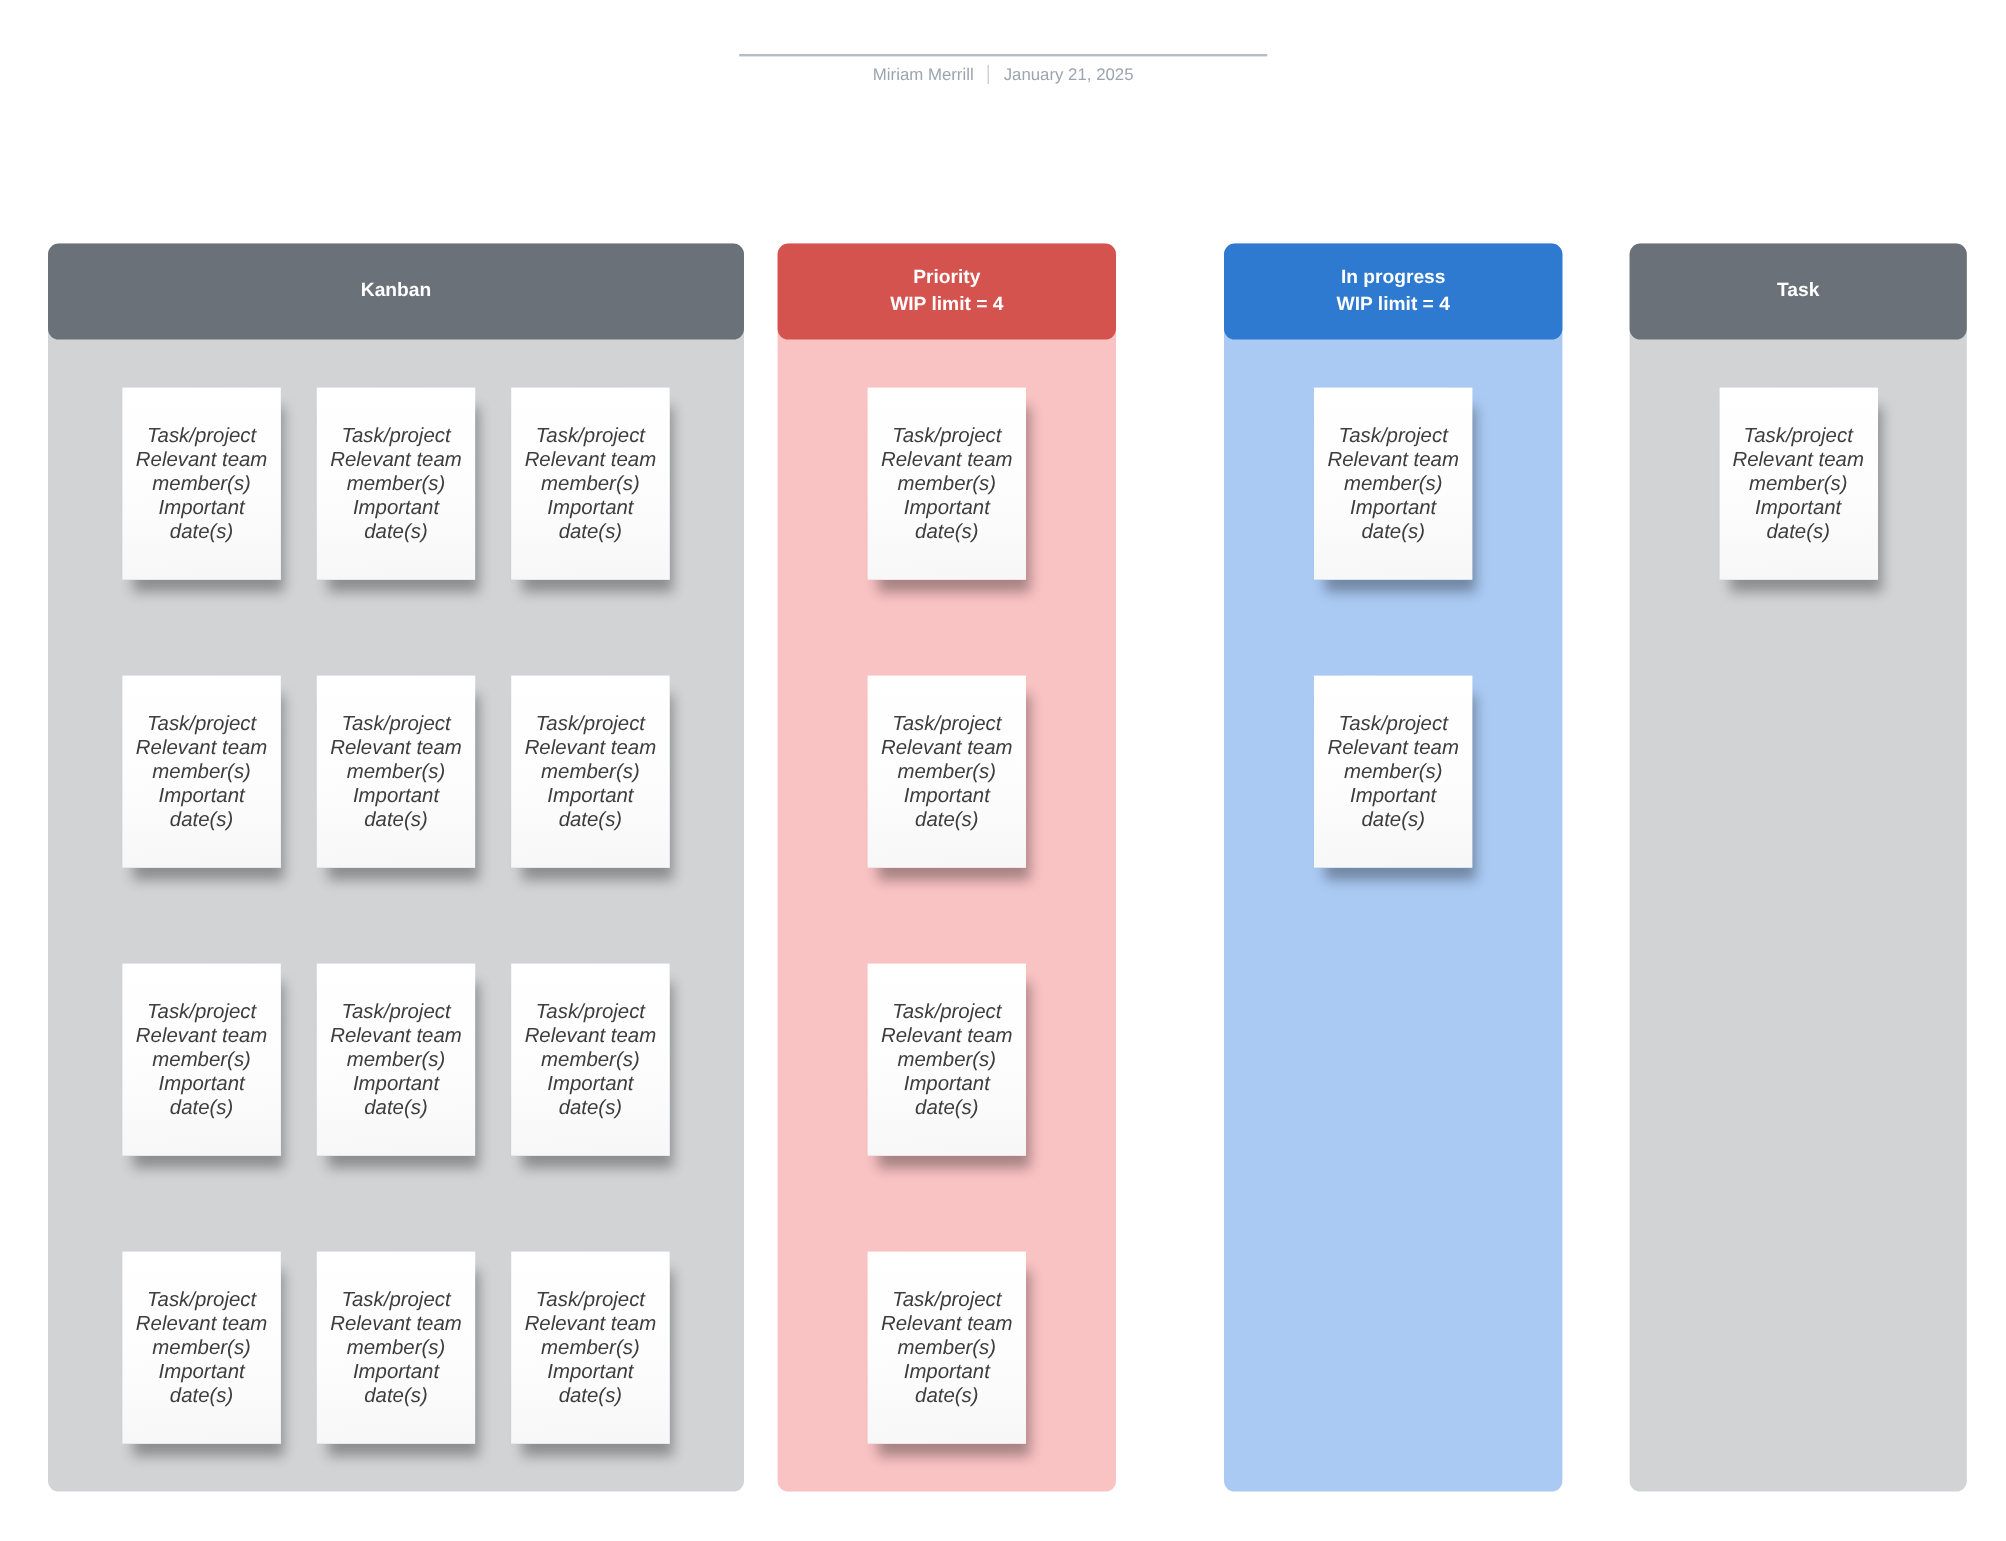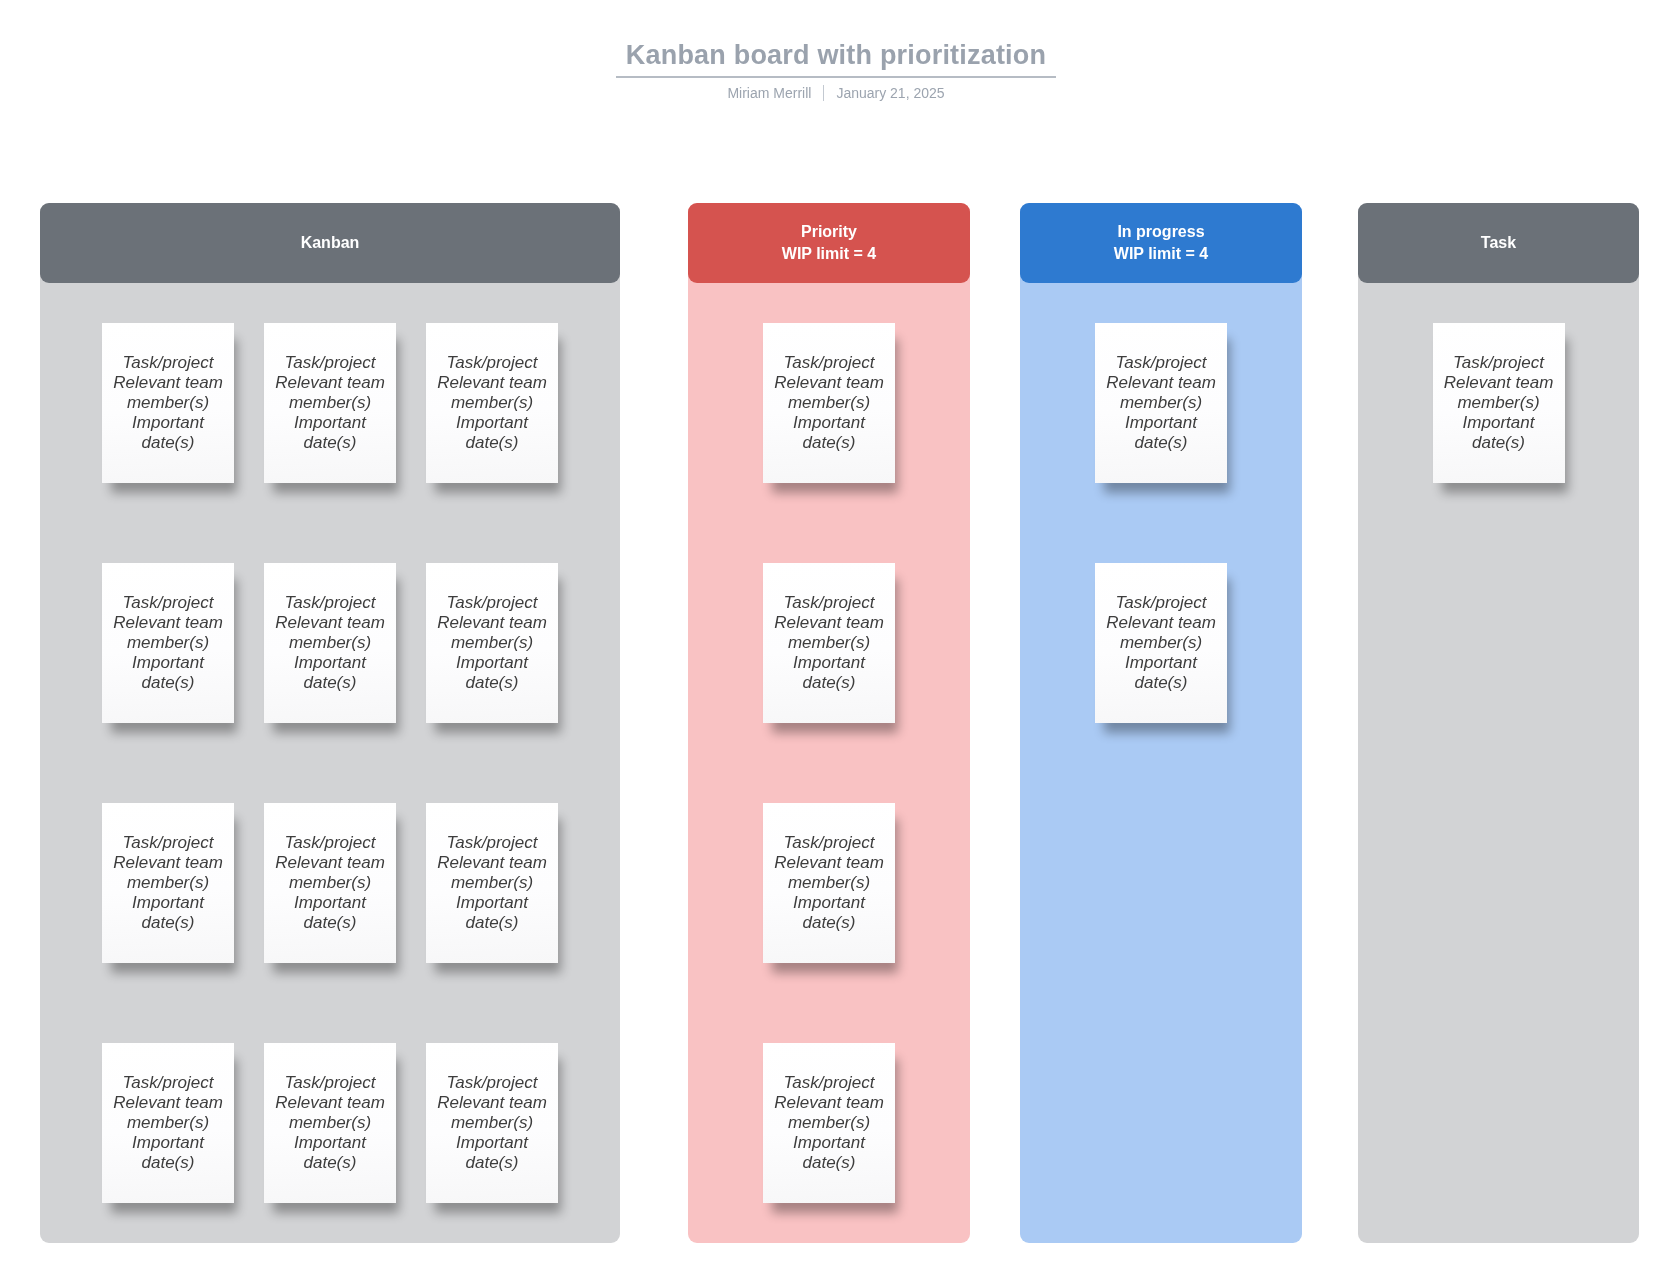--- a/index.html
+++ b/index.html
@@ -89,29 +89,28 @@
     justify-content: center;
     text-align: center;
     font-style: italic;
     font-size: 17px;
     line-height: 20px;
     color: #3d3d3d;
   }
 
   
   .col-0 { left: 40px;   width: 580px; }
-  .col-1 { left: 688px;  width: 282px; }
+  .col-1 { left: 648px;  width: 282px; }
   .col-2 { left: 1020px; width: 282px; }
   .col-3 { left: 1358px; width: 281px; }
 </style>
 </head>
 <body>
 
 <div class="title-wrap">
-  <div class="doc-title">Kanban board with prioritization</div>
   <div class="title-underline"></div>
   <div class="doc-subtitle">
     <span>Miriam Merrill</span>
     <span class="subtitle-sep"></span>
     <span>January 21, 2025</span>
   </div>
 </div>
 
 <div class="column col-0" style="background: rgb(210, 211, 213);">
   <div class="col-header" style="background: rgb(107, 113, 120);">

